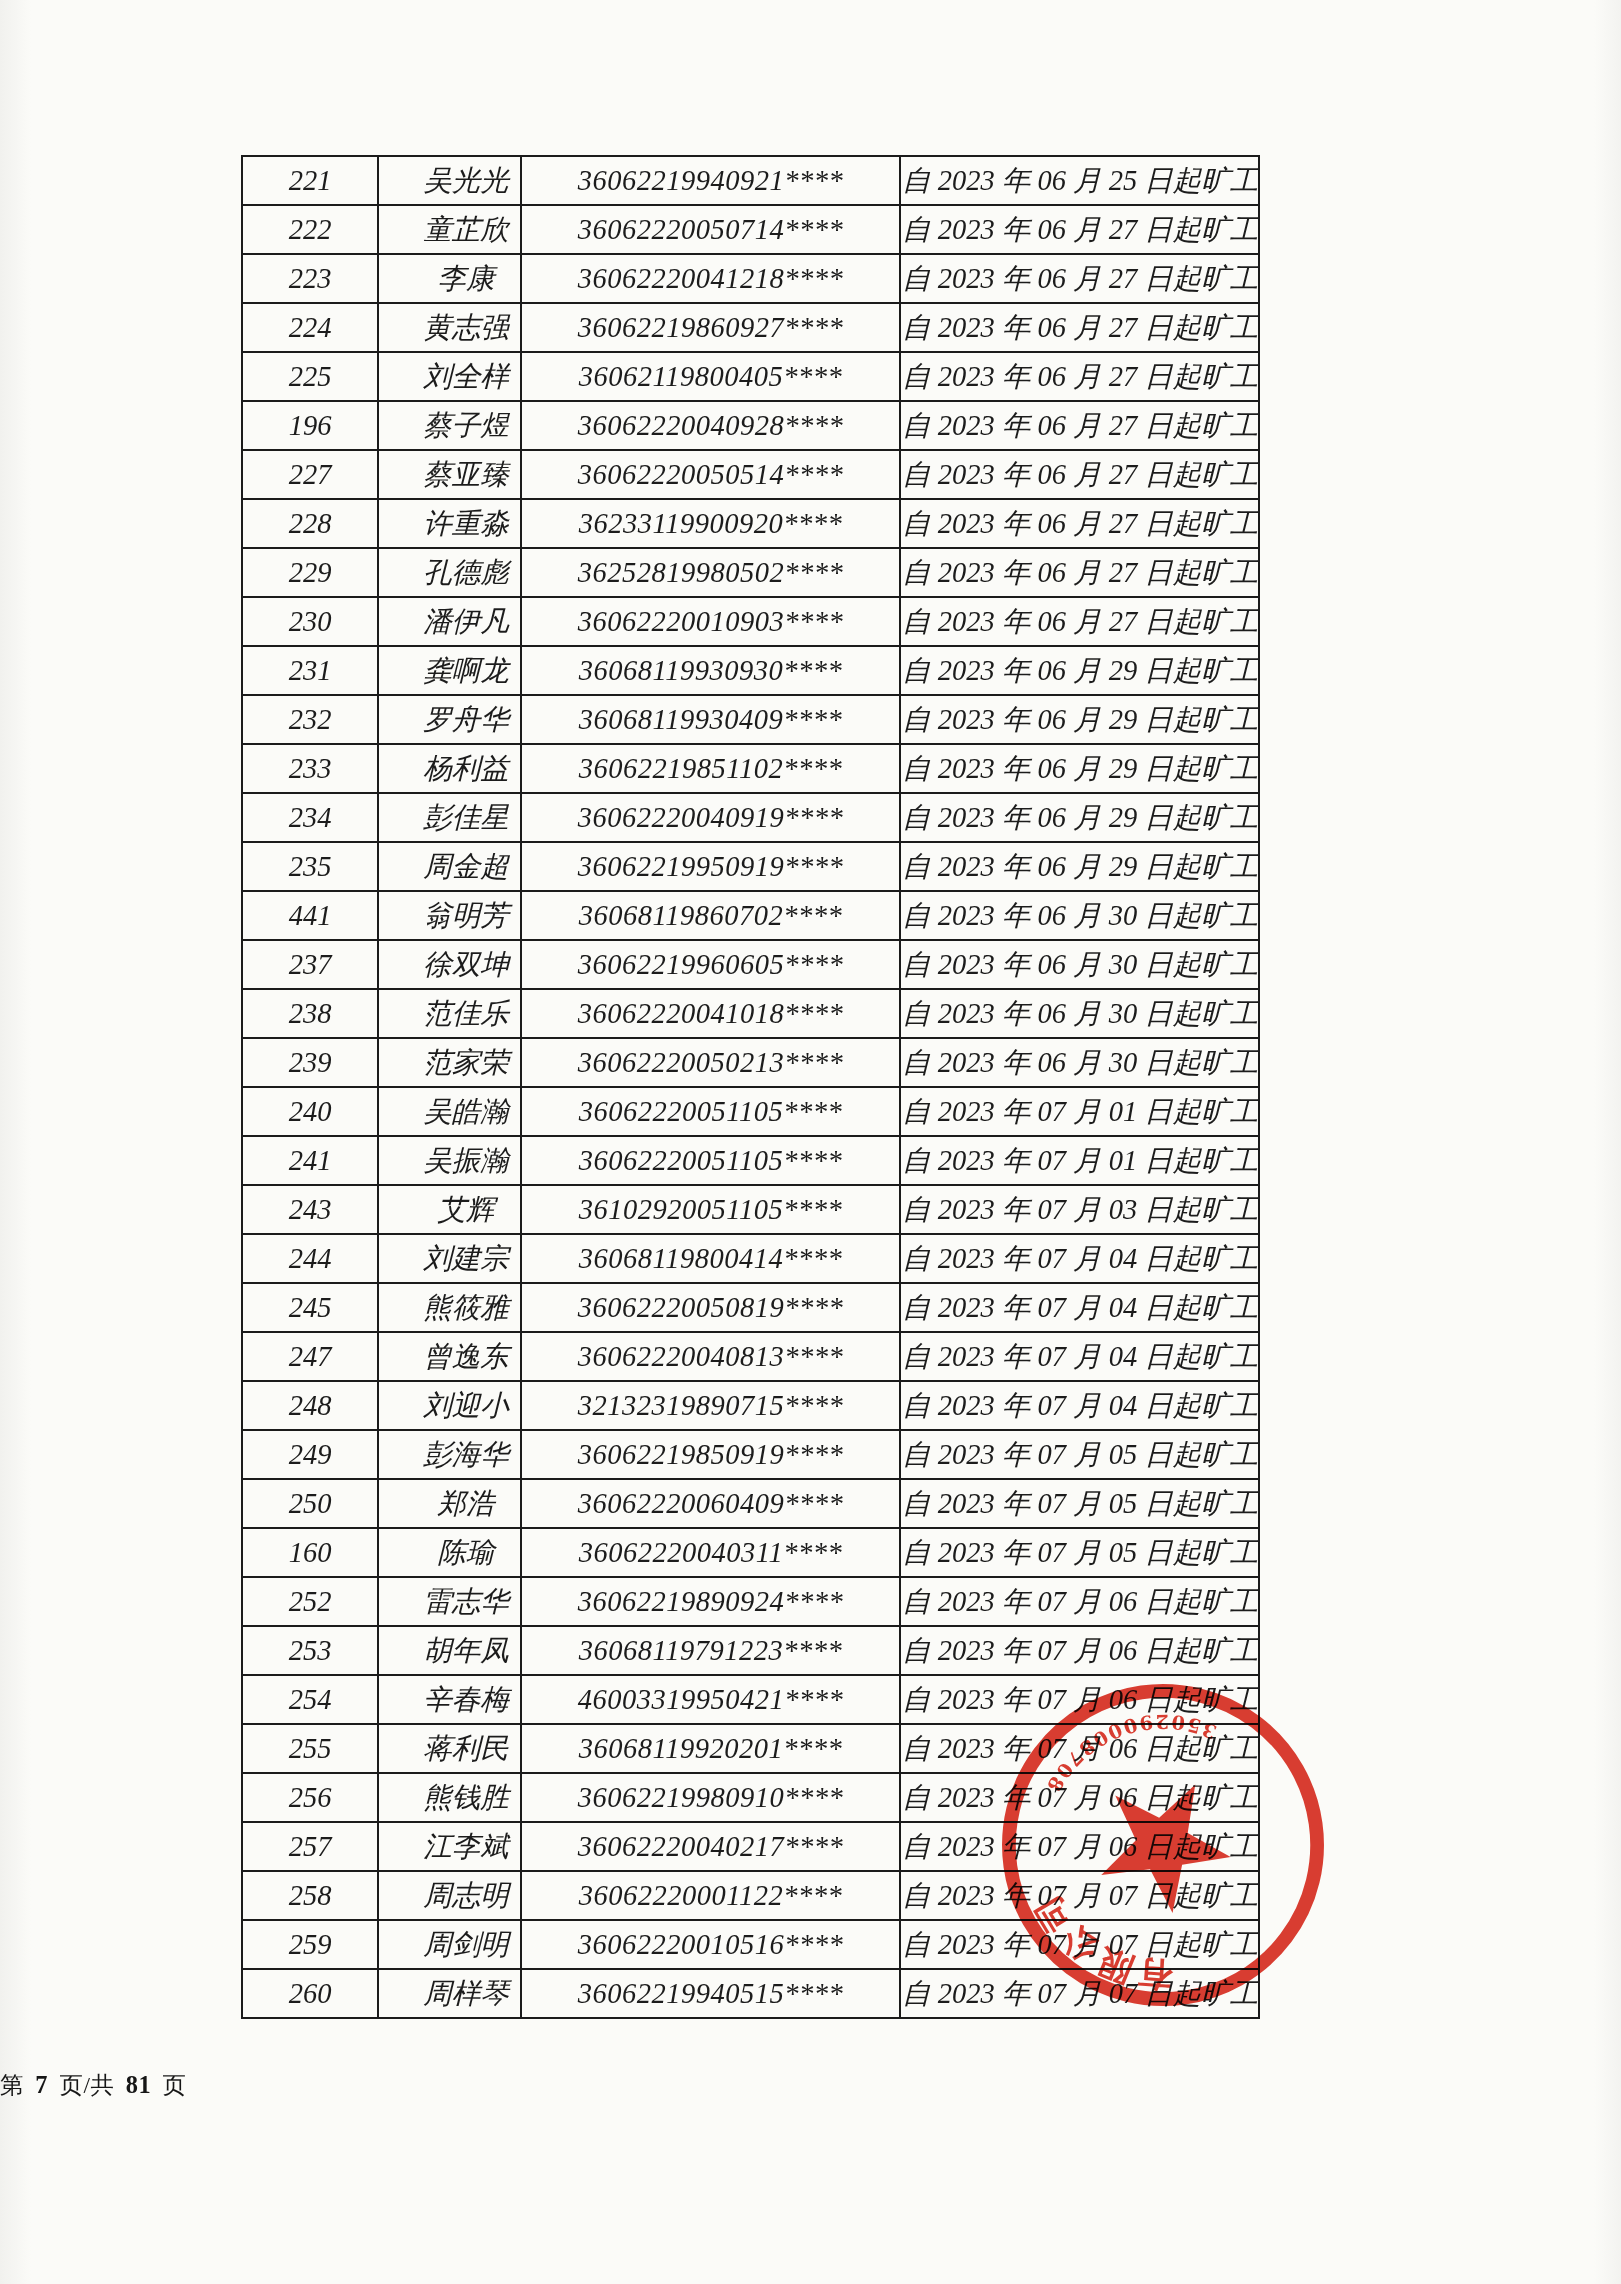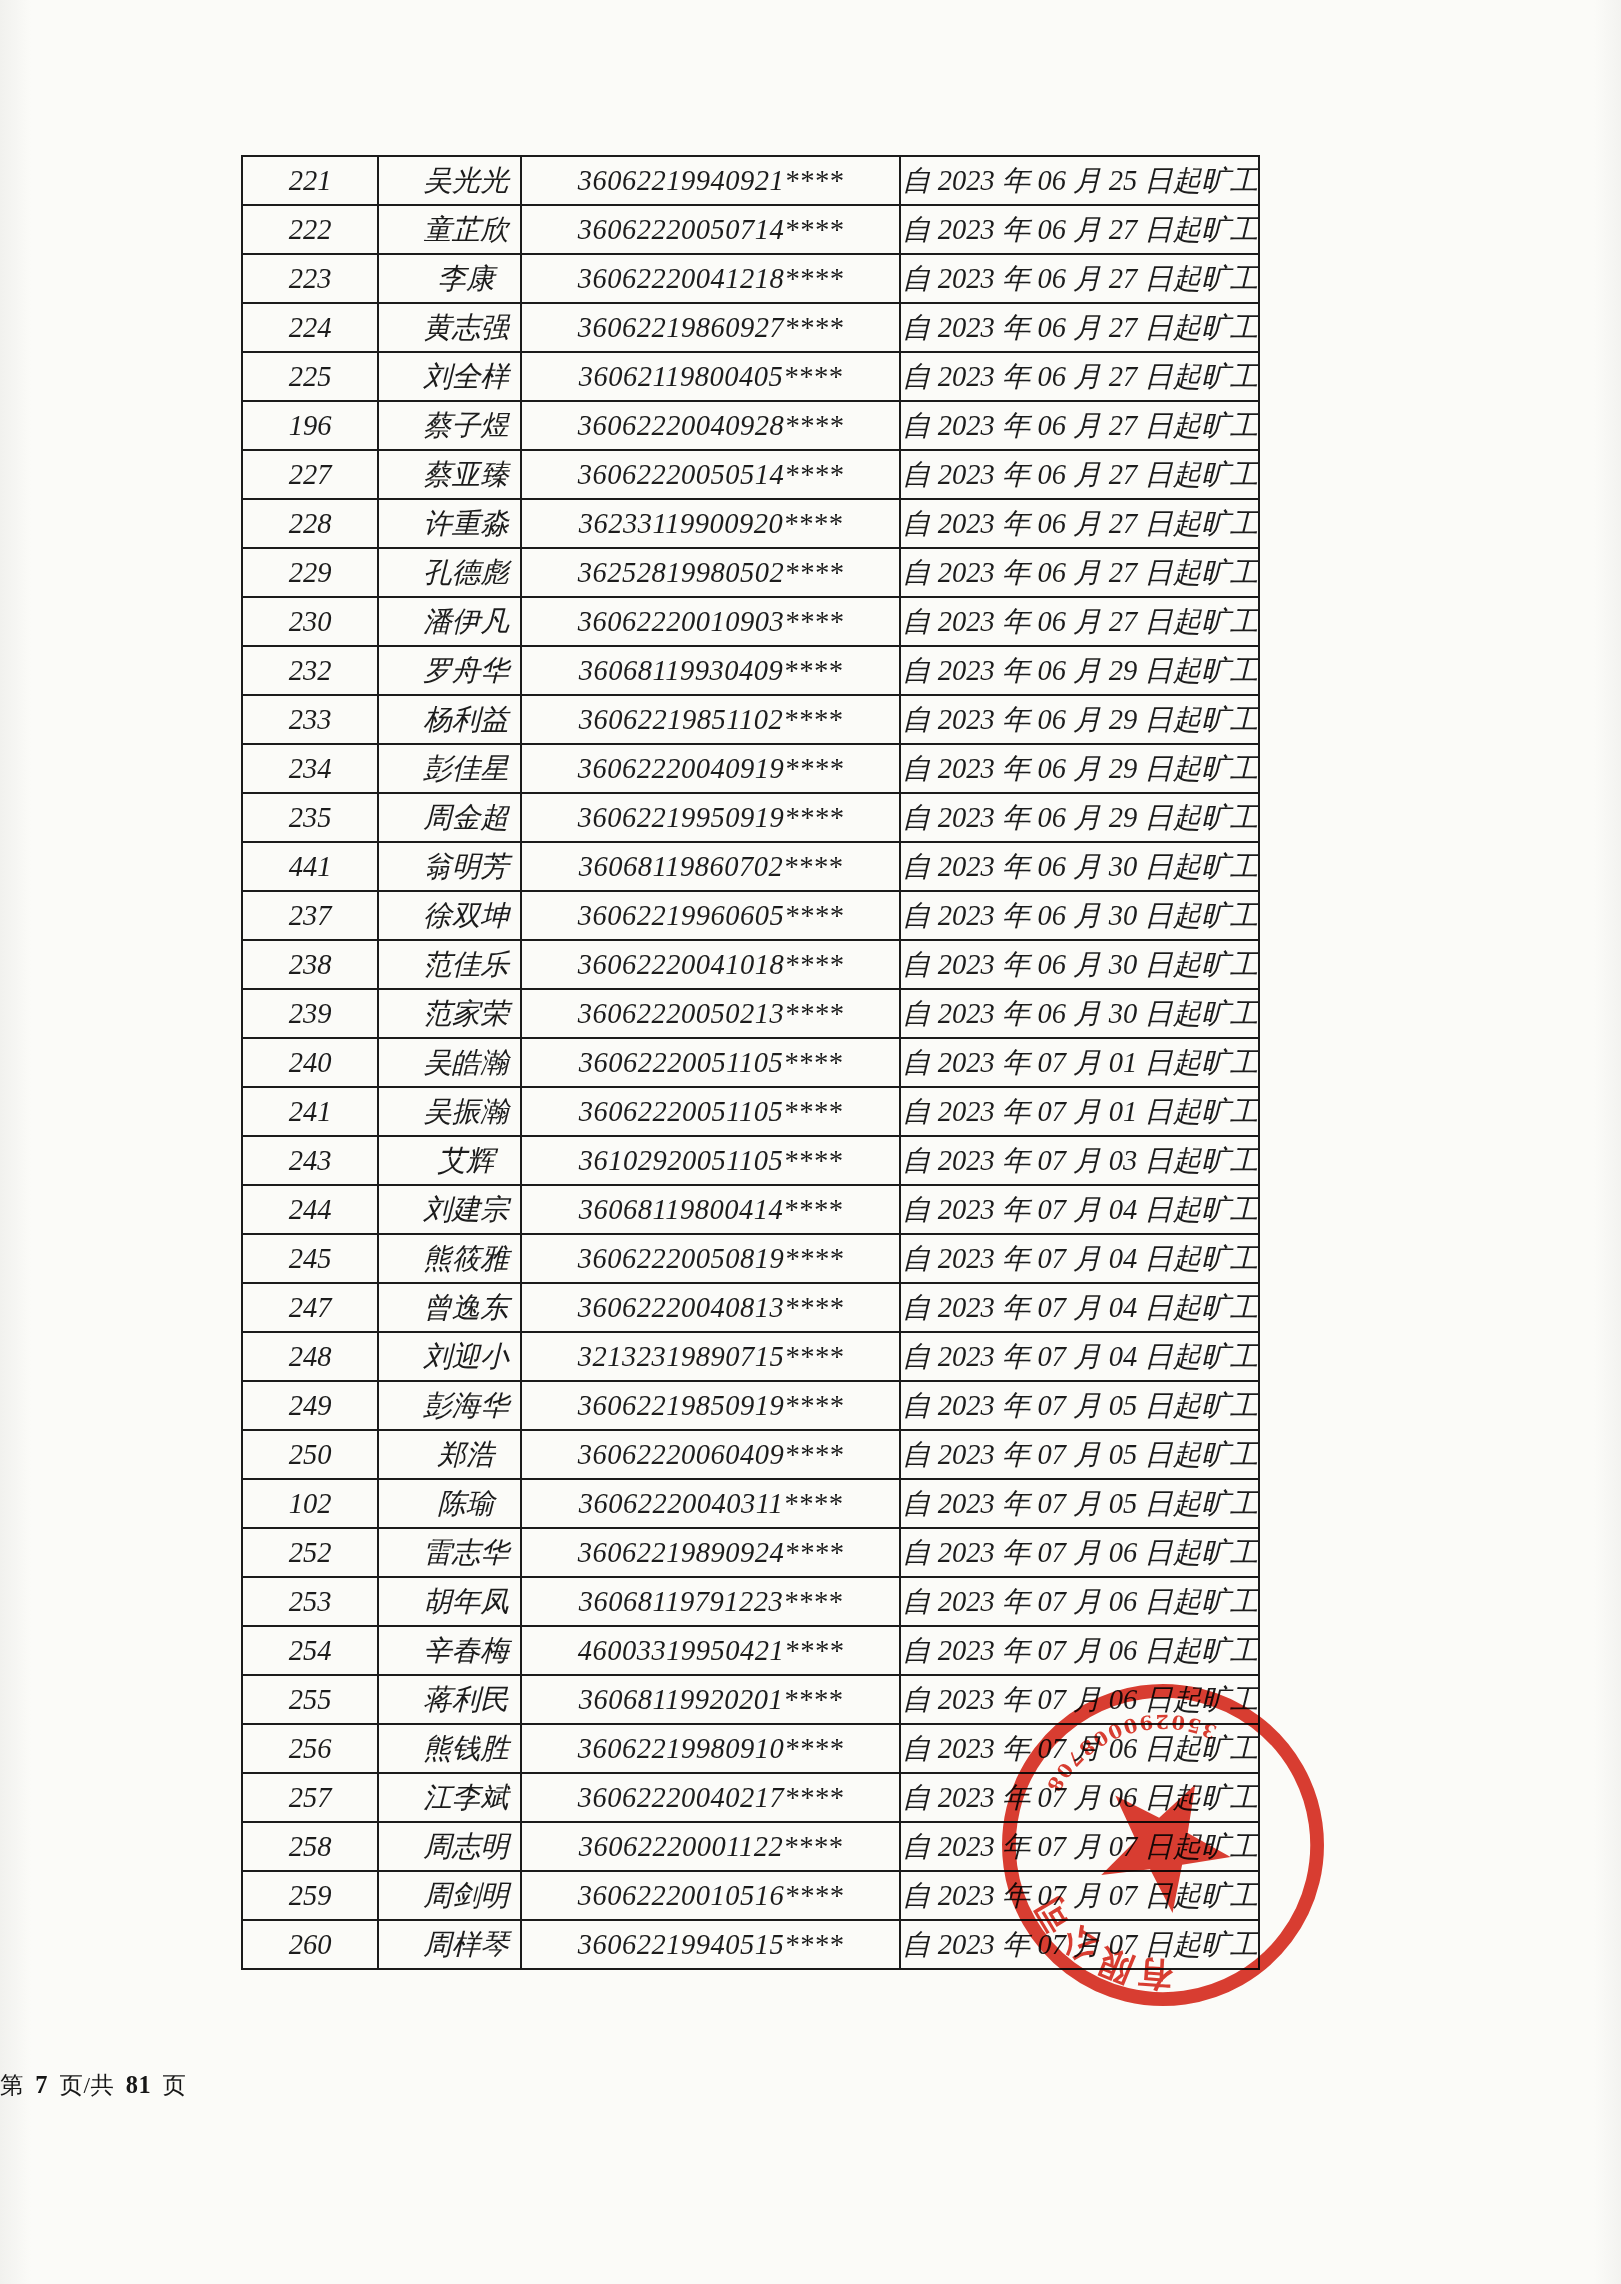--- a/index.html
+++ b/index.html
@@ -110,20 +110,26 @@
           <td class="c-id">36252819980502****</td>
           <td class="c-date">自 2023 年 06 月 27 日起旷工</td>
         </tr>
         <tr>
           <td class="c-no">230</td>
           <td class="c-name">潘伊凡</td>
           <td class="c-id">36062220010903****</td>
           <td class="c-date">自 2023 年 06 月 27 日起旷工</td>
         </tr>
         <tr>
+          <td class="c-no">231</td>
+          <td class="c-name">龚啊龙</td>
+          <td class="c-id">36068119930930****</td>
+          <td class="c-date">自 2023 年 06 月 29 日起旷工</td>
+        </tr>
+        <tr>
           <td class="c-no">232</td>
           <td class="c-name">罗舟华</td>
           <td class="c-id">36068119930409****</td>
           <td class="c-date">自 2023 年 06 月 29 日起旷工</td>
         </tr>
         <tr>
           <td class="c-no">233</td>
           <td class="c-name">杨利益</td>
           <td class="c-id">36062219851102****</td>
           <td class="c-date">自 2023 年 06 月 29 日起旷工</td>
@@ -212,21 +218,21 @@
           <td class="c-id">36062219850919****</td>
           <td class="c-date">自 2023 年 07 月 05 日起旷工</td>
         </tr>
         <tr>
           <td class="c-no">250</td>
           <td class="c-name">郑浩</td>
           <td class="c-id">36062220060409****</td>
           <td class="c-date">自 2023 年 07 月 05 日起旷工</td>
         </tr>
         <tr>
-          <td class="c-no">102</td>
+          <td class="c-no">160</td>
           <td class="c-name">陈瑜</td>
           <td class="c-id">36062220040311****</td>
           <td class="c-date">自 2023 年 07 月 05 日起旷工</td>
         </tr>
         <tr>
           <td class="c-no">252</td>
           <td class="c-name">雷志华</td>
           <td class="c-id">36062219890924****</td>
           <td class="c-date">自 2023 年 07 月 06 日起旷工</td>
         </tr>

